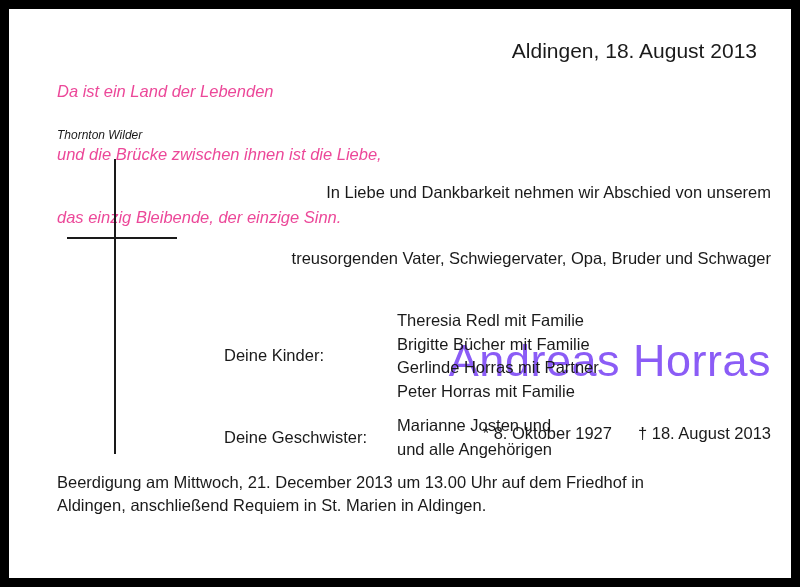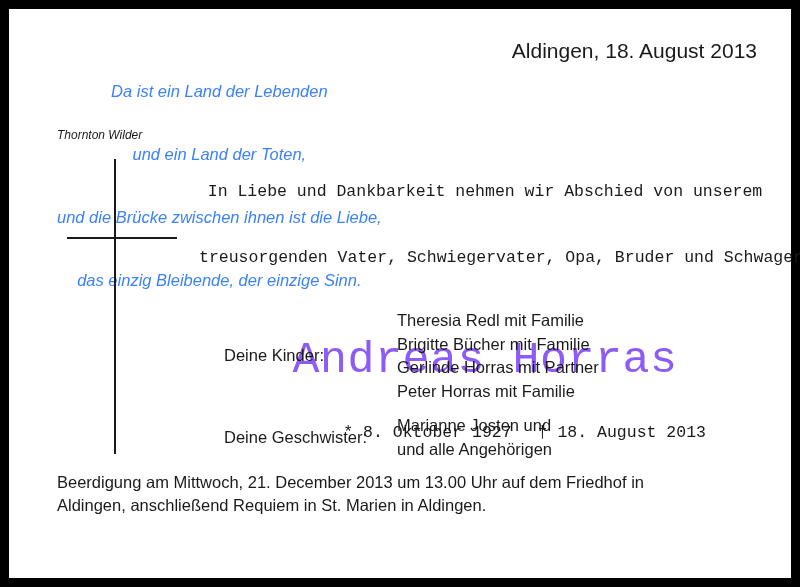--- a/index.html
+++ b/index.html
@@ -36,23 +36,22 @@
     position: relative;
     height: 112px;
   }
   .quote {
     position: absolute;
     left: 22px;
     top: 8px;
     font-style: italic;
     font-size: 16.5px;
     line-height: 21px;
-    color: #3b82f6;
-    white-space: pre;
-    text-align: center;
+    color: #ec4899;
+    white-space: pre;
   }
   .quote-line { display: block; }
   .quote-author {
     position: absolute;
     left: 22px;
     top: 97px;
     font-style: italic;
     font-size: 12px;
     color: #1a1a1a;
   }
@@ -88,22 +87,21 @@
     height: 2px;
     background: #1a1a1a;
   }
 
   
   .central {
     position: absolute;
     left: 190px;
     top: 128px;
     width: 572px;
-    text-align: center;
-    font-family: Liberation Mono, monospace;
+    text-align: right;
   }
   .intro {
     font-size: 16.5px;
     line-height: 22px;
     white-space: pre;
   }
   .intro span { display: block; }
   .name {
     margin-top: 22px;
     font-size: 45px;
@@ -153,21 +151,20 @@
 </style>
 </head>
 <body>
 
 <div class="obituary">
   <div class="inner">
 
     <div class="top-row">
       <div class="quote">
         <span class="quote-line">Da ist ein Land der Lebenden</span>
-        <span class="quote-line">und ein Land der Toten,</span>
         <span class="quote-line">und die Brücke zwischen ihnen ist die Liebe,</span>
         <span class="quote-line">das einzig Bleibende, der einzige Sinn.</span>
       </div>
       <div class="quote-author">Thornton Wilder</div>
       <div class="place-date">Aldingen, 18. August 2013</div>
     </div>
 
     <div class="cross">
       <div class="vert"></div>
       <div class="horiz"></div>

